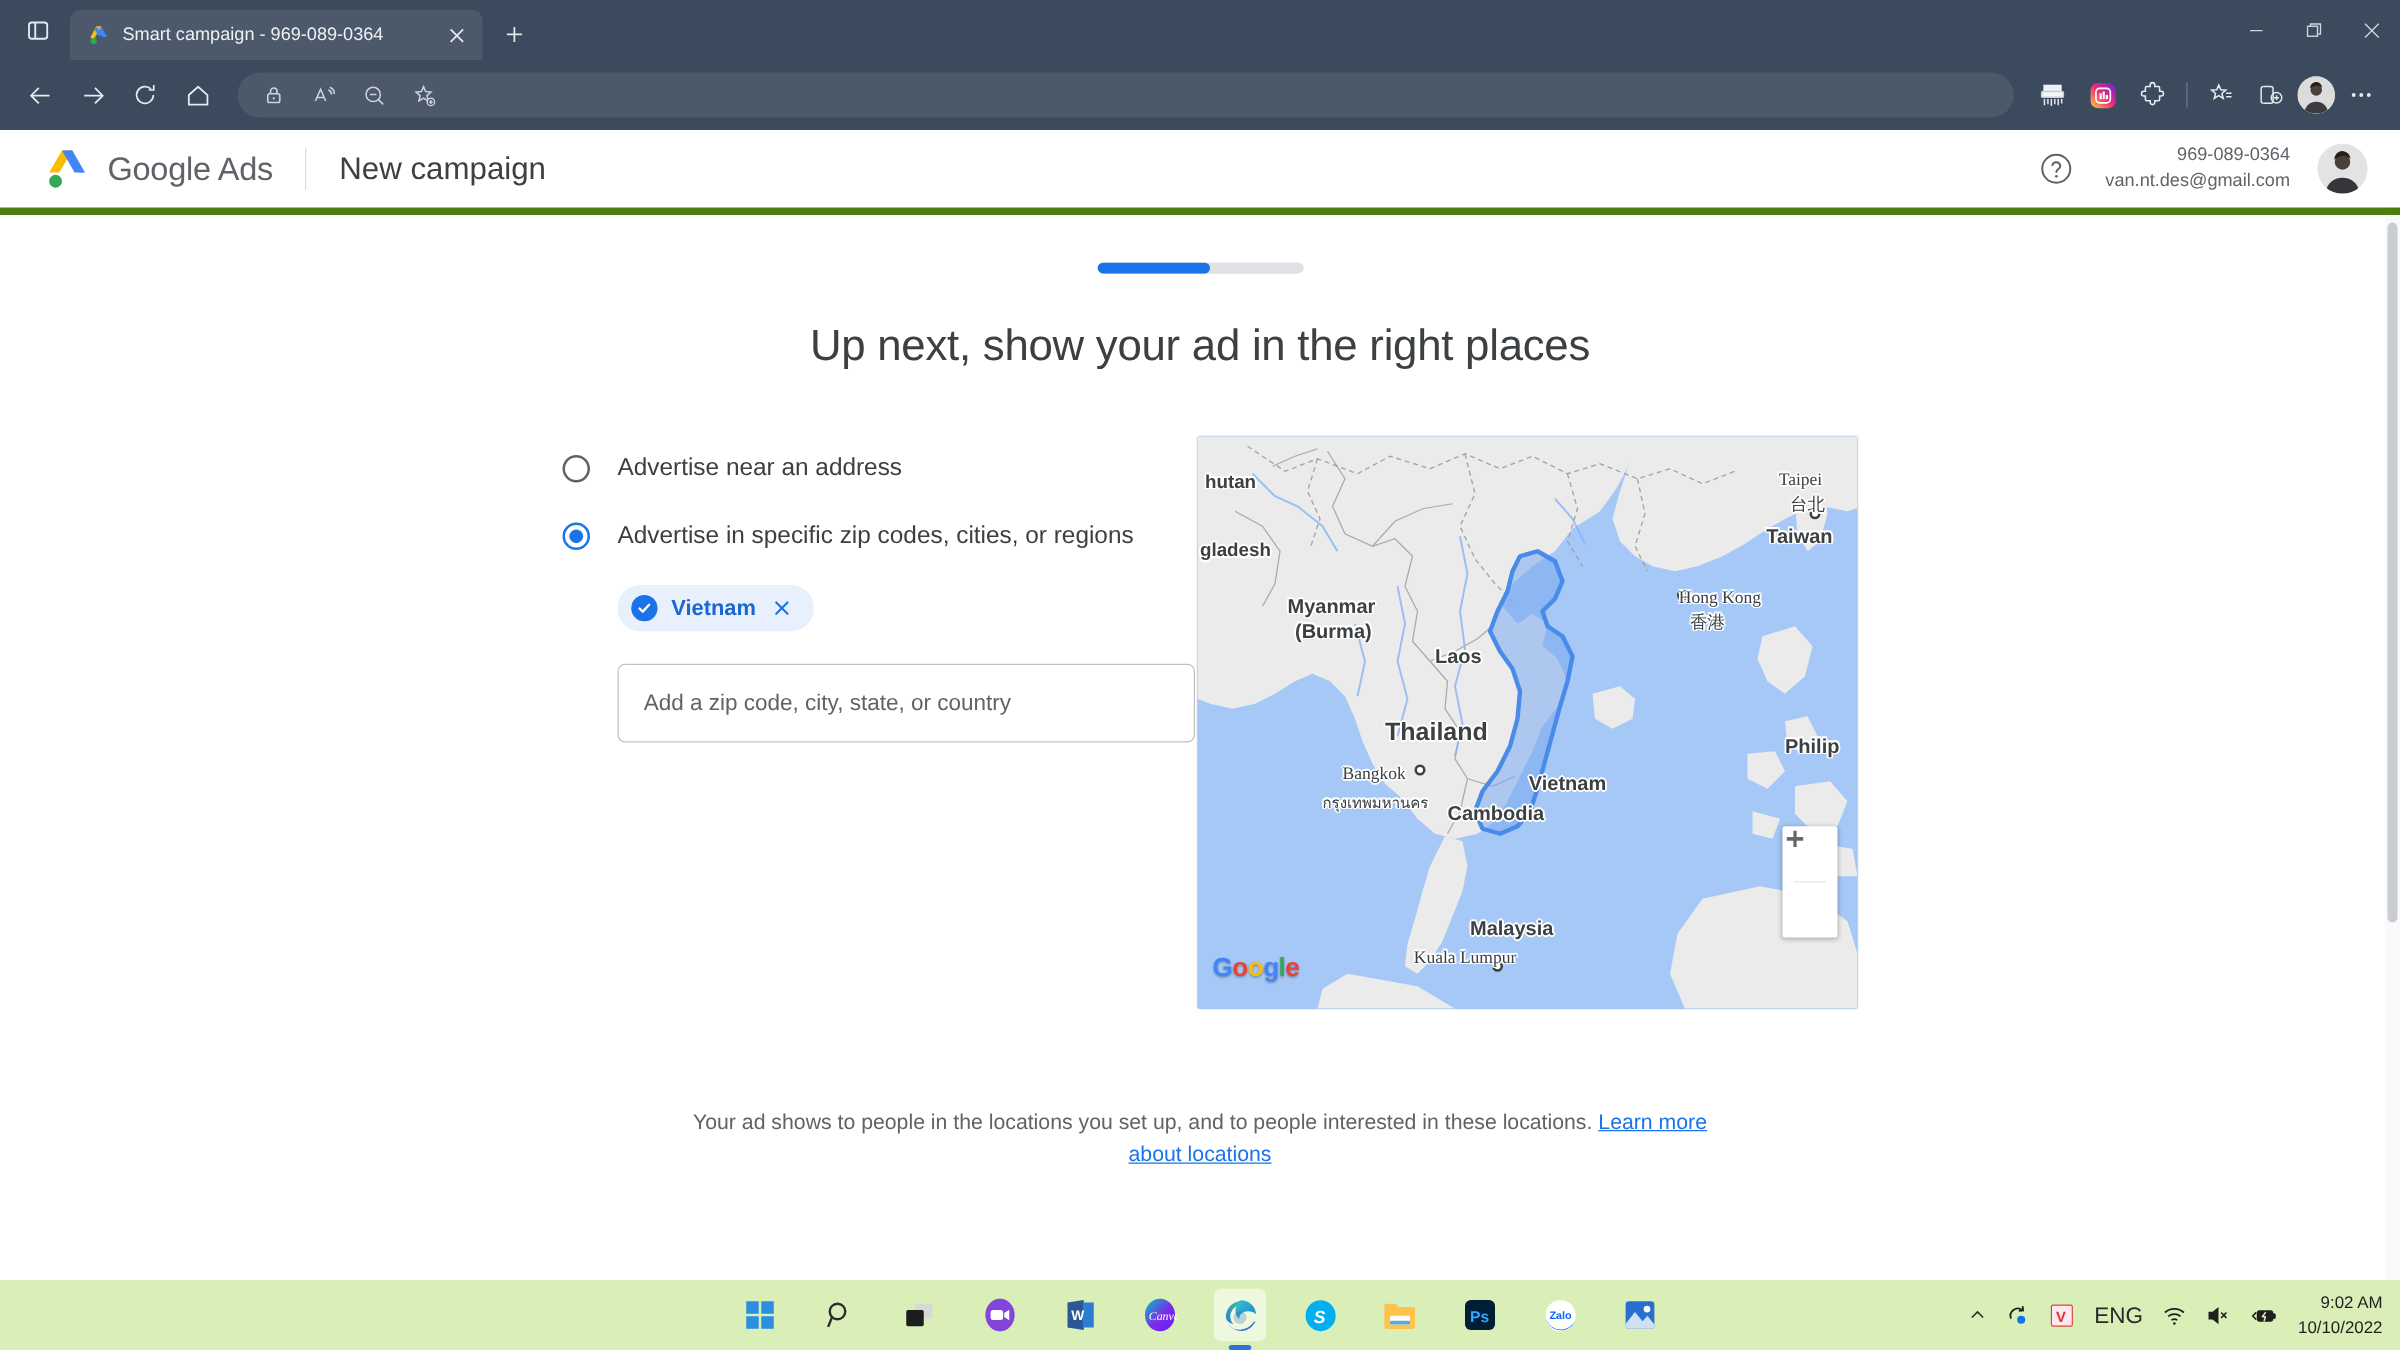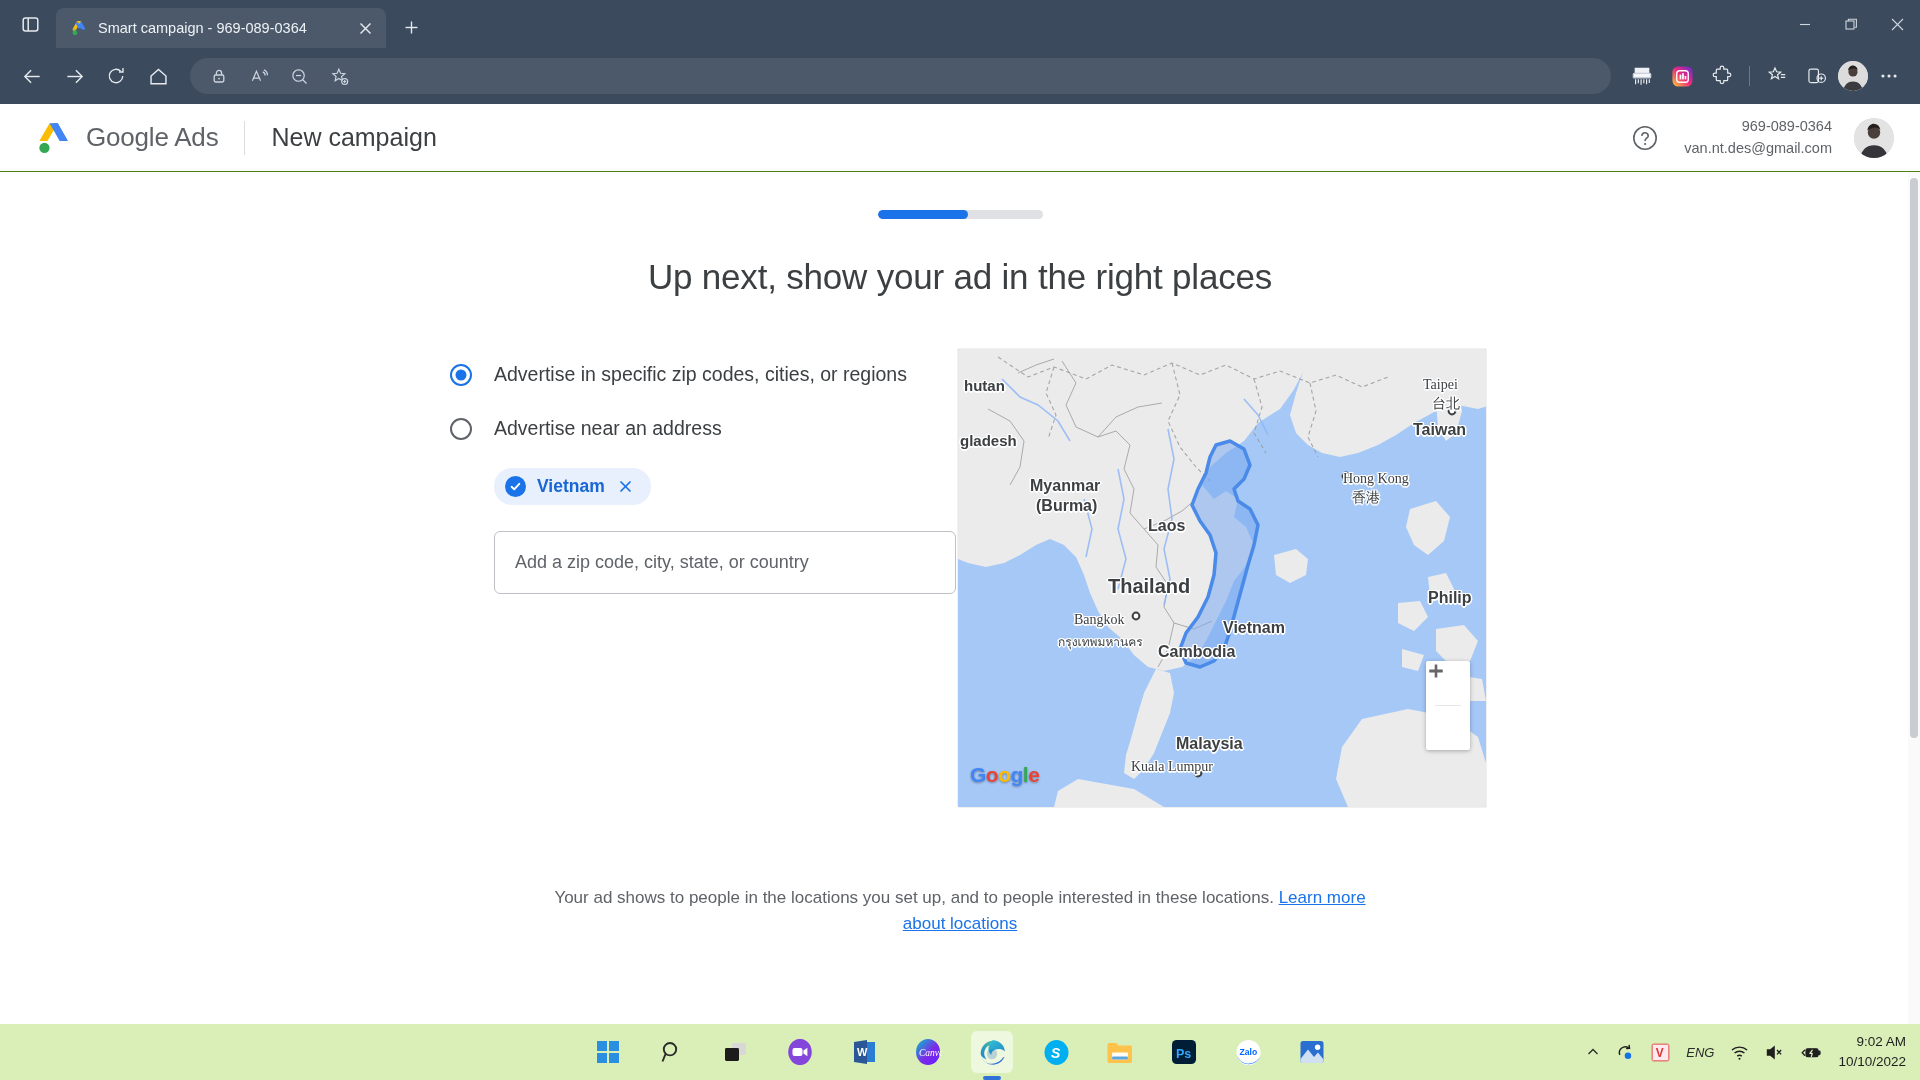--- a/index.html
+++ b/index.html
@@ -65,21 +65,21 @@
   .tb-ico { width:38px; height:38px; border-radius:6px; display:flex; align-items:center; justify-content:center; flex:none; }
   .tb-sep { width:1px; height:20px; background:#6c7a8c; margin:0 6px; flex:none; }
   .tb-avatar {
     width:30px; height:30px; border-radius:50%; overflow:hidden; flex:none;
     background:#d9d9d9;
   }
 
   
   .viewport { flex:1; background:#fff; position:relative; overflow:hidden; display:flex; flex-direction:column; }
   .ads-header {
-    height:68px; border-bottom:1px solid #4d7c0f; display:flex;
+    height:68px; border-bottom:6px solid #4d7c0f; display:flex;
     align-items:center; padding:0 26px 0 34px; flex:none;
   }
   .ads-logo-wrap { display:flex; align-items:center; gap:14px; }
   .ads-word { font-size:26px; color:#5f6368; letter-spacing:-.2px; }
   .hdr-divider { width:1px; height:34px; background:#dadce0; margin:0 26px; }
   .hdr-title { font-size:25px; color:#3c4043; font-weight:400; }
   .hdr-right { margin-left:auto; display:flex; align-items:center; gap:22px; }
   .help-btn { width:34px; height:34px; display:flex; align-items:center; justify-content:center; }
   .acct { text-align:right; line-height:1.45; }
   .acct div { font-size:14.5px; color:#5f6368; }
@@ -164,21 +164,21 @@
   .taskbar {
     height:56px; background:#d9efb7; display:flex; align-items:center;
     position:relative; flex:none;
   }
   .tb-center { margin:0 auto; display:flex; align-items:center; gap:22px; }
   .tb-app { width:42px; height:42px; position:relative; display:flex; align-items:center; justify-content:center; border-radius:6px; }
   .tb-app.active { background:rgba(255,255,255,.55); }
   .tb-bar { position:absolute; bottom:-7px; left:50%; transform:translateX(-50%); width:18px; height:4px; border-radius:2px; background:#2f72d8; }
   .tray { position:absolute; right:14px; display:flex; align-items:center; gap:16px; }
   .tray-ico { display:flex; align-items:center; justify-content:center; }
-  .tray-lang { font-size:13px; color:#2a2a2a;font-style:italic; }
+  .tray-lang { font-size:18px; color:#2a2a2a; }
   .clock { text-align:right; font-size:13.5px; color:#1f1f1f; line-height:1.45; }
 </style>
 </head>
 <body>
 
 <div class="browser">
 
   <div class="titlebar">
     <div class="tab-side-btn">
       <svg width="17" height="17" viewBox="0 0 17 17" fill="none" stroke-width="1.5">
@@ -404,27 +404,27 @@
           <div class="progress-fill" id="pfill" style="width: 55%;"></div>
         </div>
 
         <h1 class="page-title">Up next, show your ad in the right places</h1>
 
         <div class="cols">
 
           <div class="left-col">
 
             <div class="opt-row">
+              <div class="radio"></div>
+              <div class="opt-label">Advertise near an address</div>
+            </div>
+
+            <div class="opt-row">
               <div class="radio sel"></div>
               <div class="opt-label">Advertise in specific zip codes, cities, or regions</div>
-            </div>
-
-            <div class="opt-row">
-              <div class="radio"></div>
-              <div class="opt-label">Advertise near an address</div>
             </div>
 
             <div class="chips">
               <span class="chip">
                 <span class="chip-check">
                   <svg width="13" height="13" viewBox="0 0 13 13" fill="none" stroke="#fff" stroke-width="1.9" stroke-linecap="round" stroke-linejoin="round">
                     <polyline points="2.6,6.8 5.2,9.3 10.3,3.8"></polyline>
                   </svg>
                 </span>
                 <span class="chip-label">Vietnam</span>

